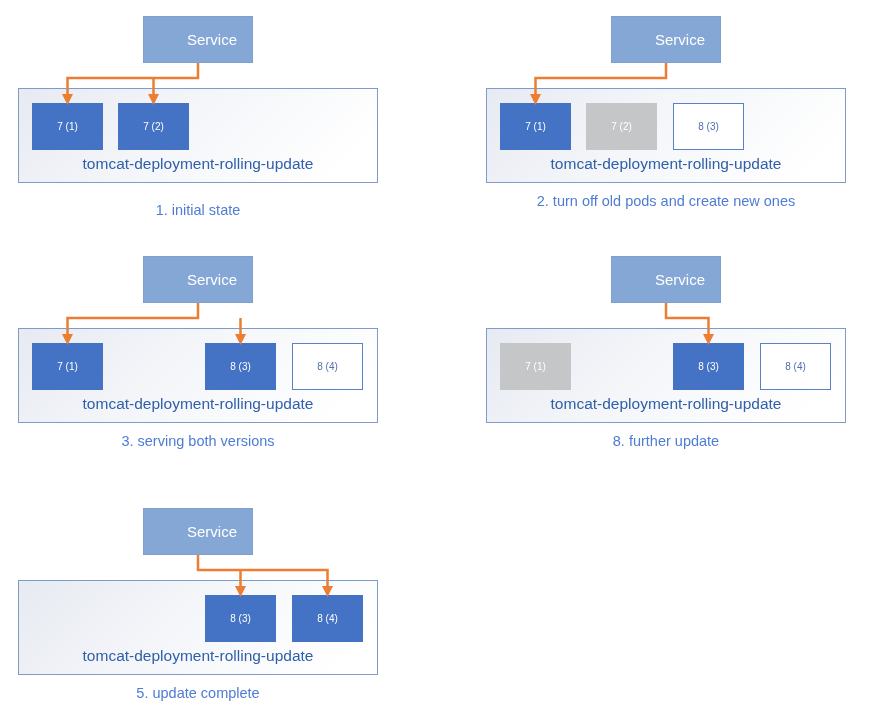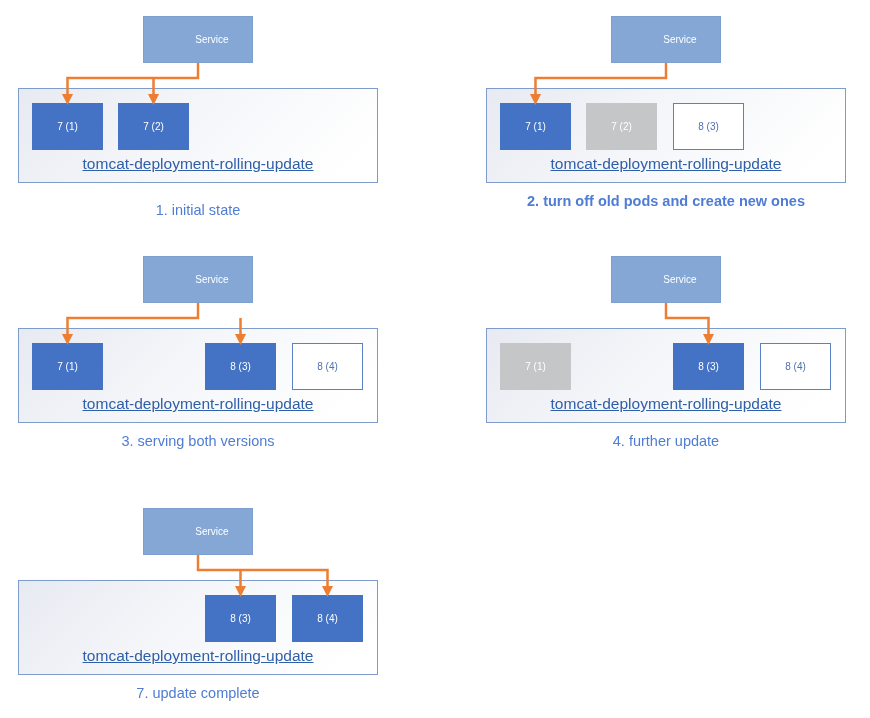--- a/index.html
+++ b/index.html
@@ -13,21 +13,21 @@
   }
   .service-box {
     position: absolute;
     box-sizing: border-box;
     background: var(--service-fill);
     border: 1px solid var(--service-border);
     color: var(--service-text);
     display: flex;
     align-items: center;
     justify-content: center;
-    font-size: 10px;
+    font-size: 15px;
     padding-left: 28px;
   }
   .deployment-box {
     position: absolute;
     box-sizing: border-box;
     border: 1px solid var(--container-border);
     background: linear-gradient(135deg, var(--container-bg-start) 0%, #f3f5f9 40%, var(--container-bg-end) 90%);
   }
   .pod {
     position: absolute;
@@ -38,21 +38,20 @@
     font-size: 10px;
   }
   .pod.active  { background: var(--pod-active-fill);  color: var(--pod-active-text); }
   .pod.stopped { background: var(--pod-stopped-fill); color: var(--pod-stopped-text); }
   .pod.new     { background: var(--pod-new-fill); border: 1.5px solid var(--pod-new-border); color: var(--pod-new-text); }
   .deployment-label {
     position: absolute;
     text-align: center;
     font-size: 15.5px;
     color: var(--deployment-text);
-    text-decoration: underline;
   }
   .caption {
     position: absolute;
     text-align: center;
     font-size: 14.5px;
     color: var(--caption-text);
   }
   #arrows {
     position: absolute;
     left: 0; top: 0;
@@ -69,41 +68,41 @@
     <div class="deployment-label" style="left: 18px; top: 155px; width: 360px;">tomcat-deployment-rolling-update</div>
     <div class="pod active" style="left: 32px; top: 103px; width: 71px; height: 47px;">7 (1)</div>
     <div class="pod active" style="left: 118px; top: 103px; width: 71px; height: 47px;">7 (2)</div>
     <div class="caption" style="left: 18px; top: 202px; width: 360px;">1. initial state</div>
     <div class="service-box" style="left: 611px; top: 16px; width: 110px; height: 47px;">Service</div>
     <div class="deployment-box" style="left: 486px; top: 88px; width: 360px; height: 95px;"></div>
     <div class="deployment-label" style="left: 486px; top: 155px; width: 360px;">tomcat-deployment-rolling-update</div>
     <div class="pod active" style="left: 500px; top: 103px; width: 71px; height: 47px;">7 (1)</div>
     <div class="pod stopped" style="left: 586px; top: 103px; width: 71px; height: 47px;">7 (2)</div>
     <div class="pod new" style="left: 673px; top: 103px; width: 71px; height: 47px;">8 (3)</div>
-    <div class="caption" style="left: 486px; top: 193px; width: 360px; font-weight: bold;">2. turn off old pods and create new ones</div>
+    <div class="caption" style="left: 486px; top: 193px; width: 360px;">2. turn off old pods and create new ones</div>
     <div class="service-box" style="left: 143px; top: 256px; width: 110px; height: 47px;">Service</div>
     <div class="deployment-box" style="left: 18px; top: 328px; width: 360px; height: 95px;"></div>
     <div class="deployment-label" style="left: 18px; top: 395px; width: 360px;">tomcat-deployment-rolling-update</div>
     <div class="pod active" style="left: 32px; top: 343px; width: 71px; height: 47px;">7 (1)</div>
     <div class="pod active" style="left: 205px; top: 343px; width: 71px; height: 47px;">8 (3)</div>
     <div class="pod new" style="left: 292px; top: 343px; width: 71px; height: 47px;">8 (4)</div>
     <div class="caption" style="left: 18px; top: 433px; width: 360px;">3. serving both versions</div>
     <div class="service-box" style="left: 611px; top: 256px; width: 110px; height: 47px;">Service</div>
     <div class="deployment-box" style="left: 486px; top: 328px; width: 360px; height: 95px;"></div>
     <div class="deployment-label" style="left: 486px; top: 395px; width: 360px;">tomcat-deployment-rolling-update</div>
     <div class="pod stopped" style="left: 500px; top: 343px; width: 71px; height: 47px;">7 (1)</div>
     <div class="pod active" style="left: 673px; top: 343px; width: 71px; height: 47px;">8 (3)</div>
     <div class="pod new" style="left: 760px; top: 343px; width: 71px; height: 47px;">8 (4)</div>
-    <div class="caption" style="left: 486px; top: 433px; width: 360px;">4. further update</div>
+    <div class="caption" style="left: 486px; top: 433px; width: 360px;">8. further update</div>
     <div class="service-box" style="left: 143px; top: 508px; width: 110px; height: 47px;">Service</div>
     <div class="deployment-box" style="left: 18px; top: 580px; width: 360px; height: 95px;"></div>
     <div class="deployment-label" style="left: 18px; top: 647px; width: 360px;">tomcat-deployment-rolling-update</div>
     <div class="pod active" style="left: 205px; top: 595px; width: 71px; height: 47px;">8 (3)</div>
     <div class="pod active" style="left: 292px; top: 595px; width: 71px; height: 47px;">8 (4)</div>
-    <div class="caption" style="left: 18px; top: 685px; width: 360px;">7. update complete</div>
+    <div class="caption" style="left: 18px; top: 685px; width: 360px;">5. update complete</div>
     <svg id="arrows" width="870" height="718">
       <path d="M198,63 L198,78 L67.5,78 L67.5,96" fill="none" stroke="#ED7D31" stroke-width="2.5" stroke-linejoin="miter"></path>
       <polygon points="62,94 73,94 67.5,105" fill="#ED7D31"></polygon>
       <path d="M153.5,78 L153.5,96" fill="none" stroke="#ED7D31" stroke-width="2.5" stroke-linejoin="miter"></path>
       <polygon points="148,94 159,94 153.5,105" fill="#ED7D31"></polygon>
       <path d="M666,63 L666,78 L535.5,78 L535.5,96" fill="none" stroke="#ED7D31" stroke-width="2.5" stroke-linejoin="miter"></path>
       <polygon points="530,94 541,94 535.5,105" fill="#ED7D31"></polygon>
       <path d="M198,303 L198,318 L67.5,318 L67.5,336" fill="none" stroke="#ED7D31" stroke-width="2.5" stroke-linejoin="miter"></path>
       <polygon points="62,334 73,334 67.5,345" fill="#ED7D31"></polygon>
       <path d="M240.5,318 L240.5,336" fill="none" stroke="#ED7D31" stroke-width="2.5" stroke-linejoin="miter"></path>

